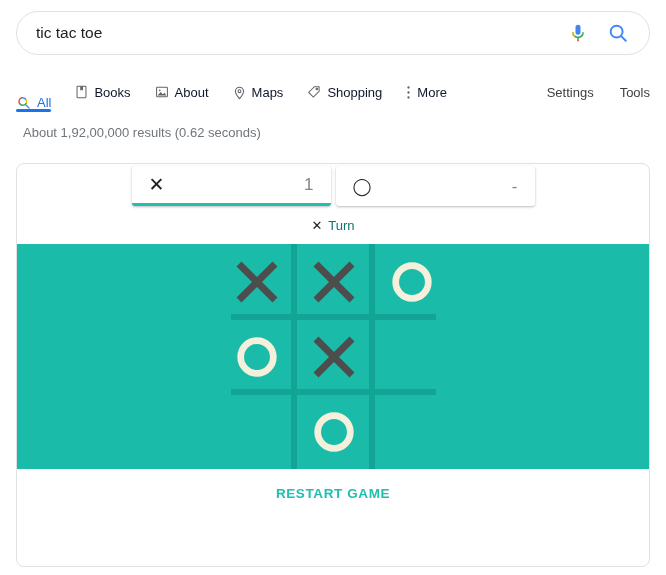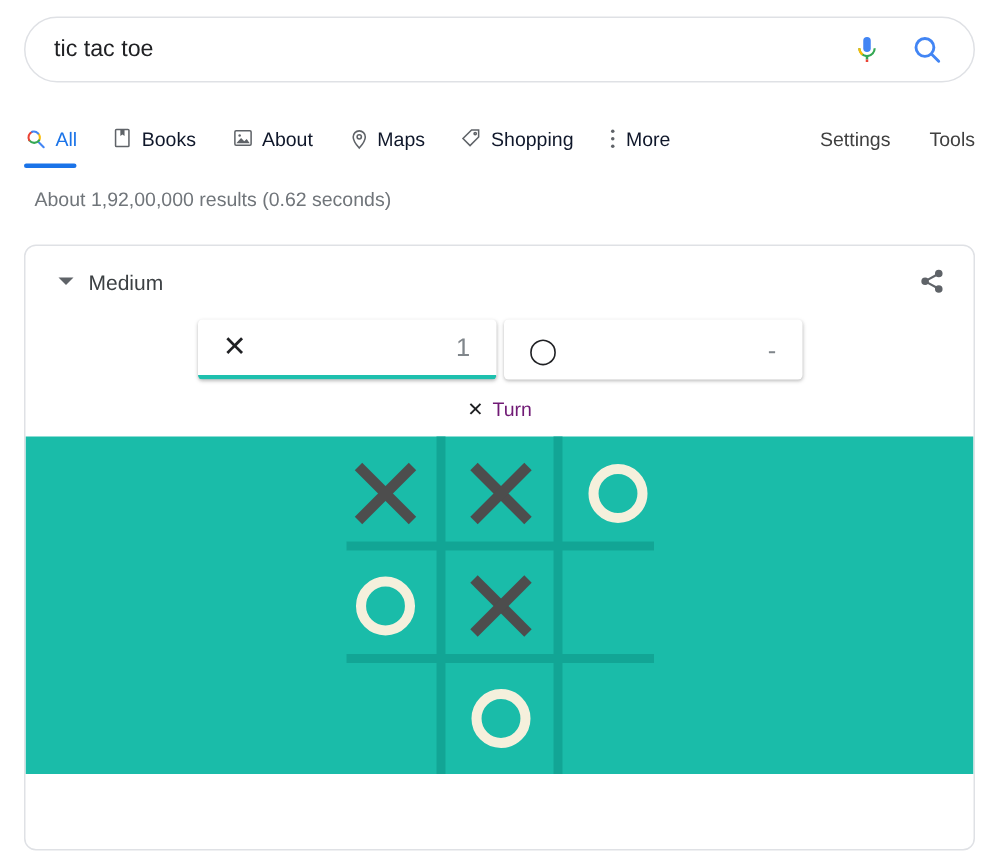--- a/index.html
+++ b/index.html
@@ -64,21 +64,21 @@
     align-items: center;
     gap: 6px;
     height: 36px;
     font-size: 13px;
     color: #0f172a;
     cursor: pointer;
     margin-right: 24px;
     position: relative;
     white-space: nowrap;
   }
-  .nav-tab.active { color: #1a73e8; }
+  .nav-tab.active { color: #1a73e8; align-items: flex-end; }
   .nav-tab.active::after {
     content: "";
     position: absolute;
     left: 0; right: 0; bottom: -2px;
     height: 3px;
     background: #1a73e8;
     border-radius: 2px;
   }
   .nav-tab svg { display: block; }
   .nav-spacer { flex: 1; }
@@ -170,21 +170,21 @@
 
   .turn-row {
     display: flex;
     align-items: center;
     justify-content: center;
     gap: 6px;
     margin-top: 10px;
     height: 18px;
   }
   .turn-mark { font-size: 13px; color: #202124; line-height: 1; }
-  .turn-label { font-size: 13px; color: #701a75; }
+  .turn-label { font-size: 13px; color: #0f766e; }
 
   
   .board-band {
     margin-top: 10px;
     height: 225px;
     background: #1abca9;
     position: relative;
   }
   .board {
     position: absolute;
@@ -330,36 +330,20 @@
   <div class="nav-spacer"></div>
 
   <div class="nav-right">Settings</div>
   <div class="nav-right">Tools</div>
 </div>
 
 <div class="results-count">About 1,92,00,000 results (0.62 seconds)</div>
 
 <div class="game-card">
 
-  <div class="card-header">
-    <div class="difficulty">
-      <span class="caret"></span>
-      <span class="difficulty-label">Medium</span>
-    </div>
-    <div class="header-spacer"></div>
-    <span class="share-btn">
-      <svg width="19" height="19" viewBox="0 0 24 24" fill="none" stroke="#5f6368" stroke-width="1.8">
-        <circle cx="17.5" cy="5.5" r="2.3" fill="#5f6368"></circle>
-        <circle cx="6" cy="12" r="2.3" fill="#5f6368"></circle>
-        <circle cx="17.5" cy="18.5" r="2.3" fill="#5f6368"></circle>
-        <line x1="8" y1="10.8" x2="15.5" y2="6.7"></line>
-        <line x1="8" y1="13.2" x2="15.5" y2="17.3"></line>
-      </svg>
-    </span>
-  </div>
 
   <div class="scoreboard">
     <div class="score-card active">
       <span class="score-mark">✕</span>
       <span class="score-value">1</span>
     </div>
     <div class="score-card">
       <span class="score-mark o-mark">◯</span>
       <span class="score-value">-</span>
     </div>
@@ -409,13 +393,16 @@
       <div class="cell" style="left:4px;  top:154px;"></div>
       <div class="cell" style="left:81px; top:154px;">
           <svg width="48" height="48" viewBox="0 0 50 50" class="mark-o">
             <circle cx="25" cy="25" r="17" fill="none" stroke="#f5f0dc" stroke-width="7"></circle>
           </svg>
         </div>
       <div class="cell" style="left:159px;top:154px;"></div>
     </div>
   </div>
 
+  <div class="card-footer">
+    <button class="restart-btn">RESTART GAME</button>
+  </div>
 </div>
 
 </body></html>

